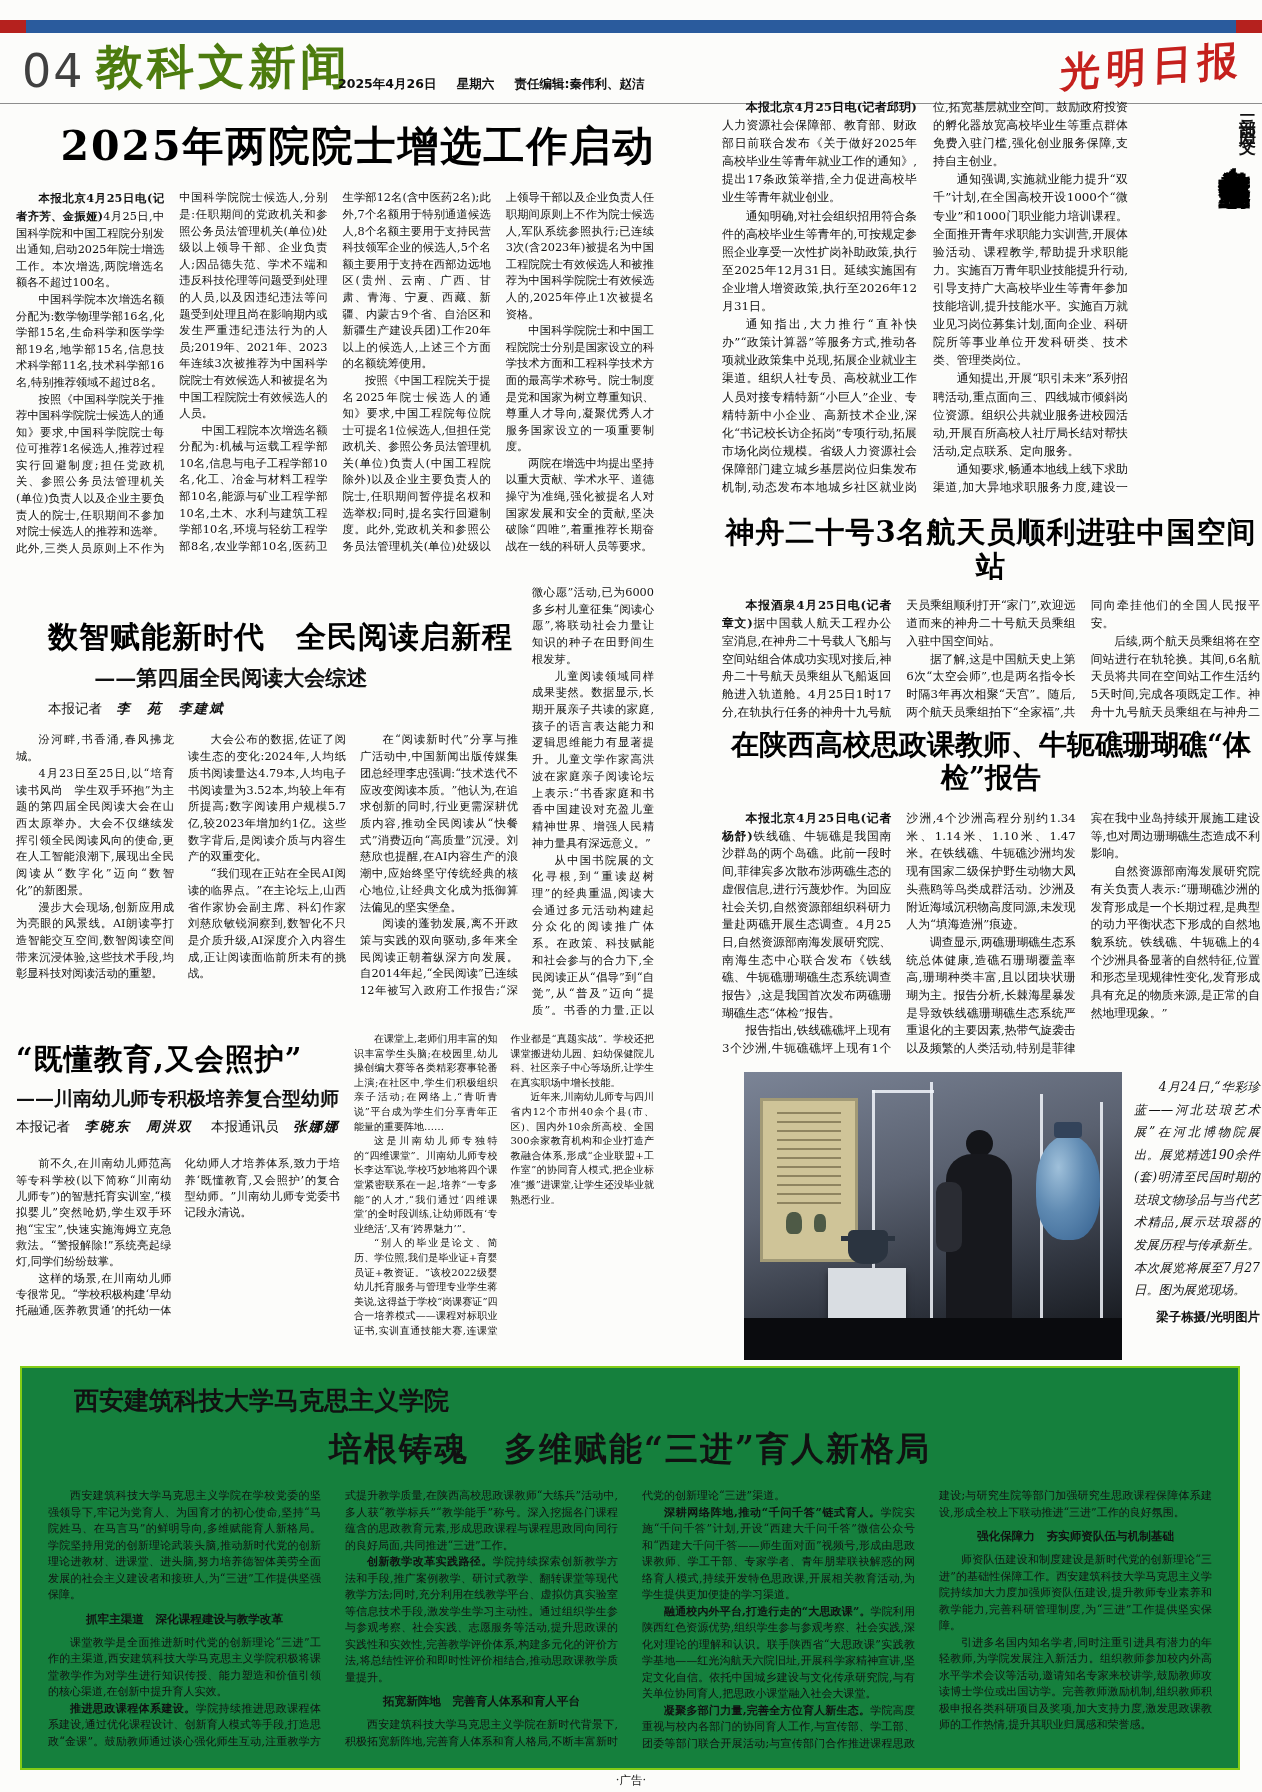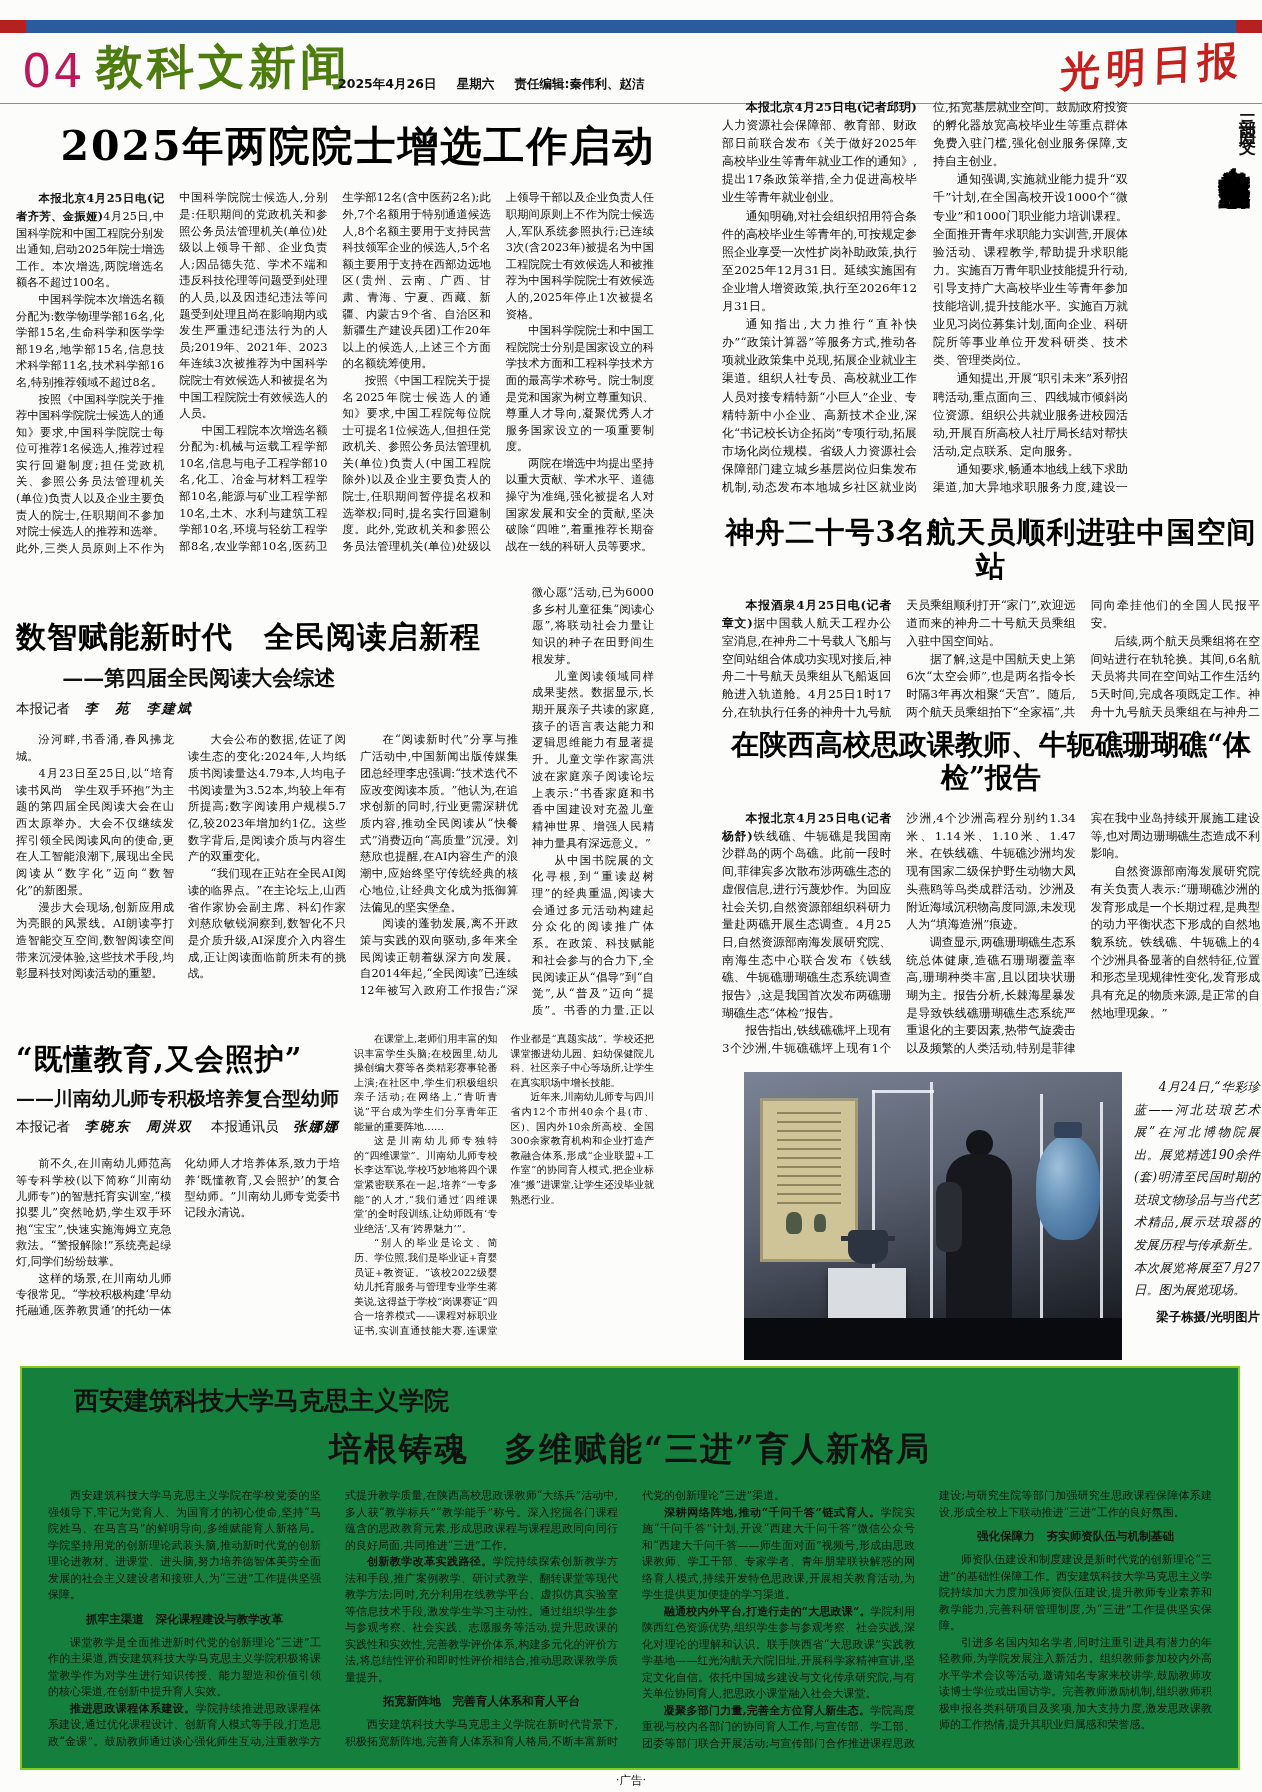--- a/index.html
+++ b/index.html
@@ -2,21 +2,21 @@
 <html><head>
 <meta charset="utf-8">
 <style>
   html,body{margin:0;padding:0;background:#e8e8e4;}
   .page{position:relative;width:1262px;height:1792px;background:#fcfcfa;margin:0 auto;overflow:hidden;
         font-family:"DejaVu Serif","Liberation Serif",serif;color:#111;}
   
   .topbar{position:absolute;left:0;top:20px;width:1262px;height:13px;background:#2a5b9d;}
   .bar-accent{position:absolute;top:0;width:26px;height:13px;background:#b5211e;}
   .bar-accent.left{left:0;} .bar-accent.right{right:0;}
-  .pagenum{position:absolute;left:22px;top:44px;font:400 46px "DejaVu Sans","Liberation Sans",sans-serif;color:#be185d;letter-spacing:2px;}
+  .pagenum{position:absolute;left:22px;top:44px;font:400 46px "DejaVu Sans","Liberation Sans",sans-serif;color:#404040;letter-spacing:2px;}
   .section-title{position:absolute;left:96px;top:36px;font-family:"DejaVu Sans","Liberation Sans",sans-serif;
                  font-size:47px;font-weight:bold;color:#4d7c0f;letter-spacing:4px;}
   .dateline{position:absolute;left:338px;top:76px;font-family:"DejaVu Sans","Liberation Sans",sans-serif;
             font-size:12.5px;font-weight:bold;color:#111;}
   .dateline span{margin-right:16px;}
   .masthead{position:absolute;right:18px;top:40px;width:220px;text-align:right;color:#c5201d;
             font-size:40px;font-weight:bold;transform:rotate(-4deg) skewX(-5deg);letter-spacing:6px;}
   .headrule{position:absolute;left:0;top:103px;width:1262px;border-top:1px solid #8d8d8d;}
   
   .jbody{text-align:justify;overflow:hidden;column-fill:auto;}
@@ -40,21 +40,21 @@
   .art-shenzhou{position:absolute;left:722px;top:515px;width:538px;}
   .art-shenzhou .hl{font-size:29px;text-align:center;letter-spacing:1px;margin:0 0 14px;}
   .art-shenzhou .jbody{height:134px;column-count:3;column-gap:15px;font-size:11.8px;line-height:1.5;}
   
   .art-reef{position:absolute;left:722px;top:728px;width:538px;}
   .art-reef .hl{font-size:28px;text-align:center;margin:0 0 16px;}
   .art-reef .jbody{height:262px;column-count:3;column-gap:15px;font-size:11.8px;line-height:1.5;}
   
   .art-reading{position:absolute;left:16px;top:585px;width:638px;height:432px;display:flex;}
   .reading-main{width:502px;}
-  .reading-head{margin-top:34px;}
+  .reading-head{margin-top:34px;margin-left:32px;}
   .reading-head .hl{font-size:30px;letter-spacing:1px;white-space:nowrap;}
   .reading-sub{font-size:21px;font-weight:bold;margin:10px 0 8px;text-indent:2.2em;}
   .byline{font-size:13.5px;margin:6px 0 14px;}
   .byline .names{font-style:italic;font-weight:bold;letter-spacing:2px;margin-left:10px;}
   .byline .lbl2{margin-left:14px;}
   .reading-main .jbody{height:282px;column-count:3;column-gap:14px;font-size:11.3px;line-height:1.48;}
   .reading-side{width:122px;margin-left:14px;height:430px;font-size:11.3px;line-height:1.48;}
   
   .art-kids{position:absolute;left:16px;top:1032px;width:638px;height:318px;display:flex;}
   .kids-left{width:324px;}

